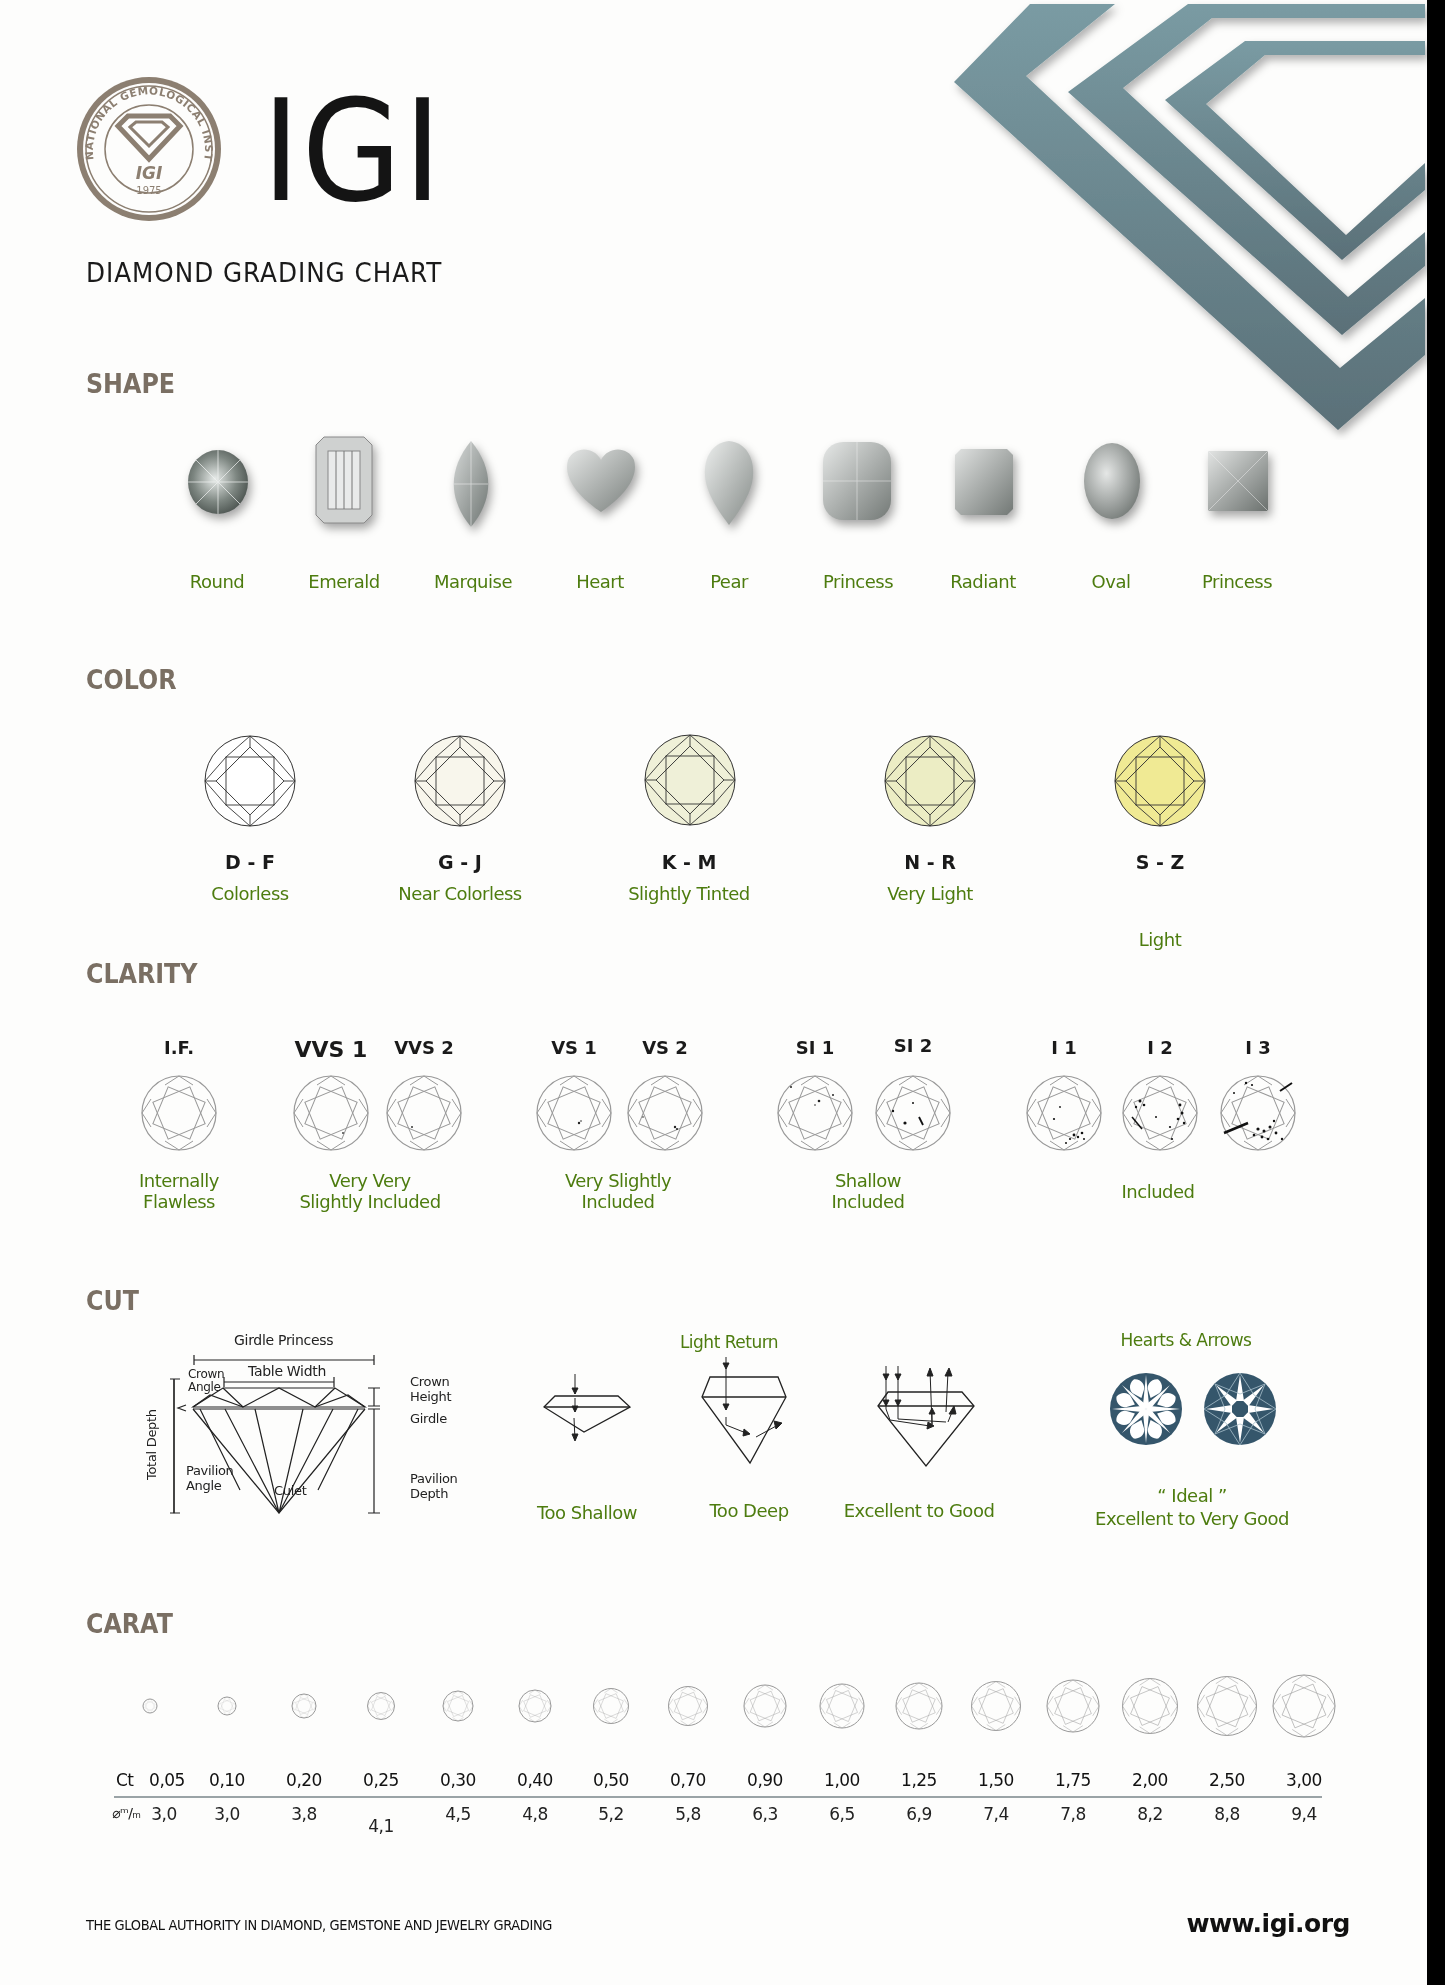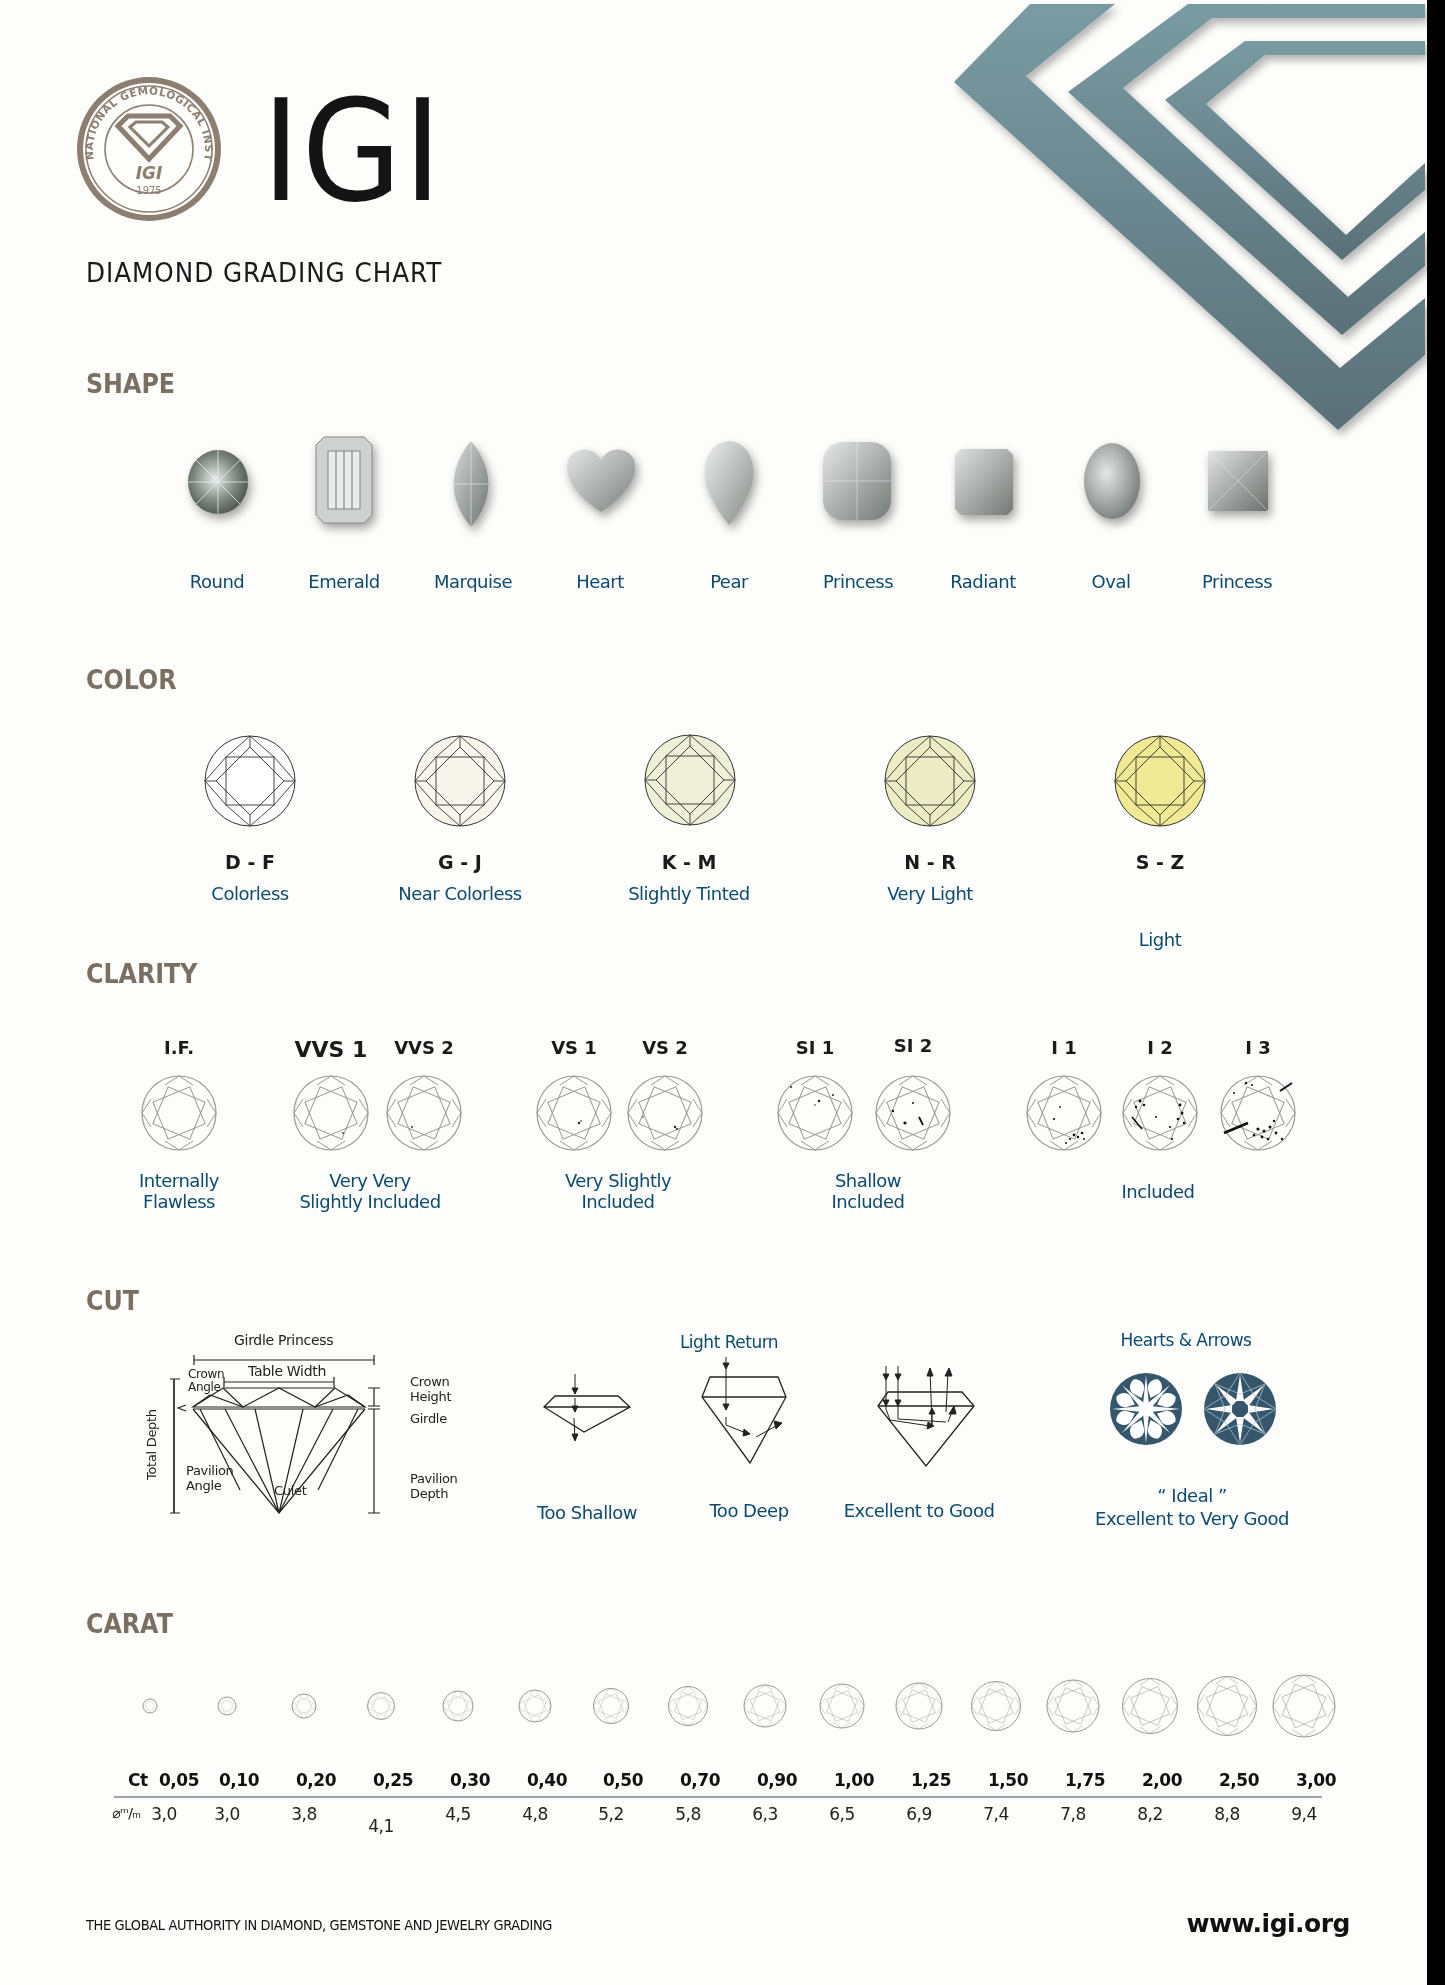--- a/index.html
+++ b/index.html
@@ -8,27 +8,27 @@
   .page { position: absolute; left: 0; top: 0; width: 1427px; height: 1985px; background: #fdfdfc; overflow: hidden; }
 
   .corner-graphic { position: absolute; left: 940px; top: 0; width: 505px; height: 440px; }
 
   .seal { position: absolute; left: 66px; top: 66px; width: 166px; height: 166px; }
   .brand-wordmark { position: absolute; left: 262px; top: 82px; font-size: 140px; line-height: 1; font-weight: 400; letter-spacing: 2px; color: #141414; font-family: "DejaVu Sans", sans-serif; transform: scaleX(0.92); transform-origin: left top; }
   .doc-title { position: absolute; left: 86px; top: 258px; font-size: 26px; letter-spacing: 1px; color: #1a1a1a; font-family: "DejaVu Sans", sans-serif; font-weight: 400; transform: scaleX(0.95); transform-origin: left top; }
 
   .section-title { position: absolute; left: 86px; font-size: 27px; font-weight: 700; color: #7a6f63; font-family: "DejaVu Sans", sans-serif; letter-spacing: 0px; transform: scaleX(0.88); transform-origin: left top; }
 
-  .label { position: absolute; font-size: 18px; color: #0c4a6e; text-align: center; transform: translateX(-50%); white-space: nowrap; font-family: "DejaVu Sans", sans-serif; letter-spacing: -0.5px; }
+  .label { position: absolute; font-size: 18px; color: #4d7c0f; text-align: center; transform: translateX(-50%); white-space: nowrap; font-family: "DejaVu Sans", sans-serif; letter-spacing: -0.5px; }
   .grade { position: absolute; font-size: 19px; font-weight: 700; color: #1a1a1a; text-align: center; transform: translateX(-50%); white-space: nowrap; font-family: "DejaVu Sans", sans-serif; }
   .small-label { position: absolute; font-size: 13px; color: #222; white-space: nowrap; font-family: "DejaVu Sans", sans-serif; letter-spacing: -0.3px; line-height: 14px; }
 
   .gem { position: absolute; transform: translate(-50%, -50%); }
   .shape-gem { filter: drop-shadow(3px 5px 5px rgba(0,0,0,0.35)); }
-  .ct-row { position: absolute; font-size: 17px; font-weight: 700; color: #111; white-space: nowrap; font-family: "DejaVu Sans", sans-serif; letter-spacing: -0.5px; margin-left: 12px; }
+  .ct-row { position: absolute; font-size: 17px; font-weight: 400; color: #111; white-space: nowrap; font-family: "DejaVu Sans", sans-serif; letter-spacing: -0.5px; }
   .mm-row { position: absolute; font-size: 17px; color: #222; white-space: nowrap; font-family: "DejaVu Sans", sans-serif; letter-spacing: -0.5px; }
   .carat-rule { position: absolute; left: 114px; top: 1796px; width: 1208px; height: 2px; background: #9aa3a6; }
 
   .footer-tag { position: absolute; left: 86px; top: 1917px; font-size: 14px; color: #111; font-family: "DejaVu Sans", sans-serif; letter-spacing: -0.4px; transform: scaleX(0.93); transform-origin: left top; }
   .footer-url { position: absolute; right: 77px; top: 1909px; font-size: 25px; font-weight: 700; color: #111; font-family: "DejaVu Sans", sans-serif; letter-spacing: -0.5px; }
 </style>
 </head>
 <body>
 
 <div class="page">

